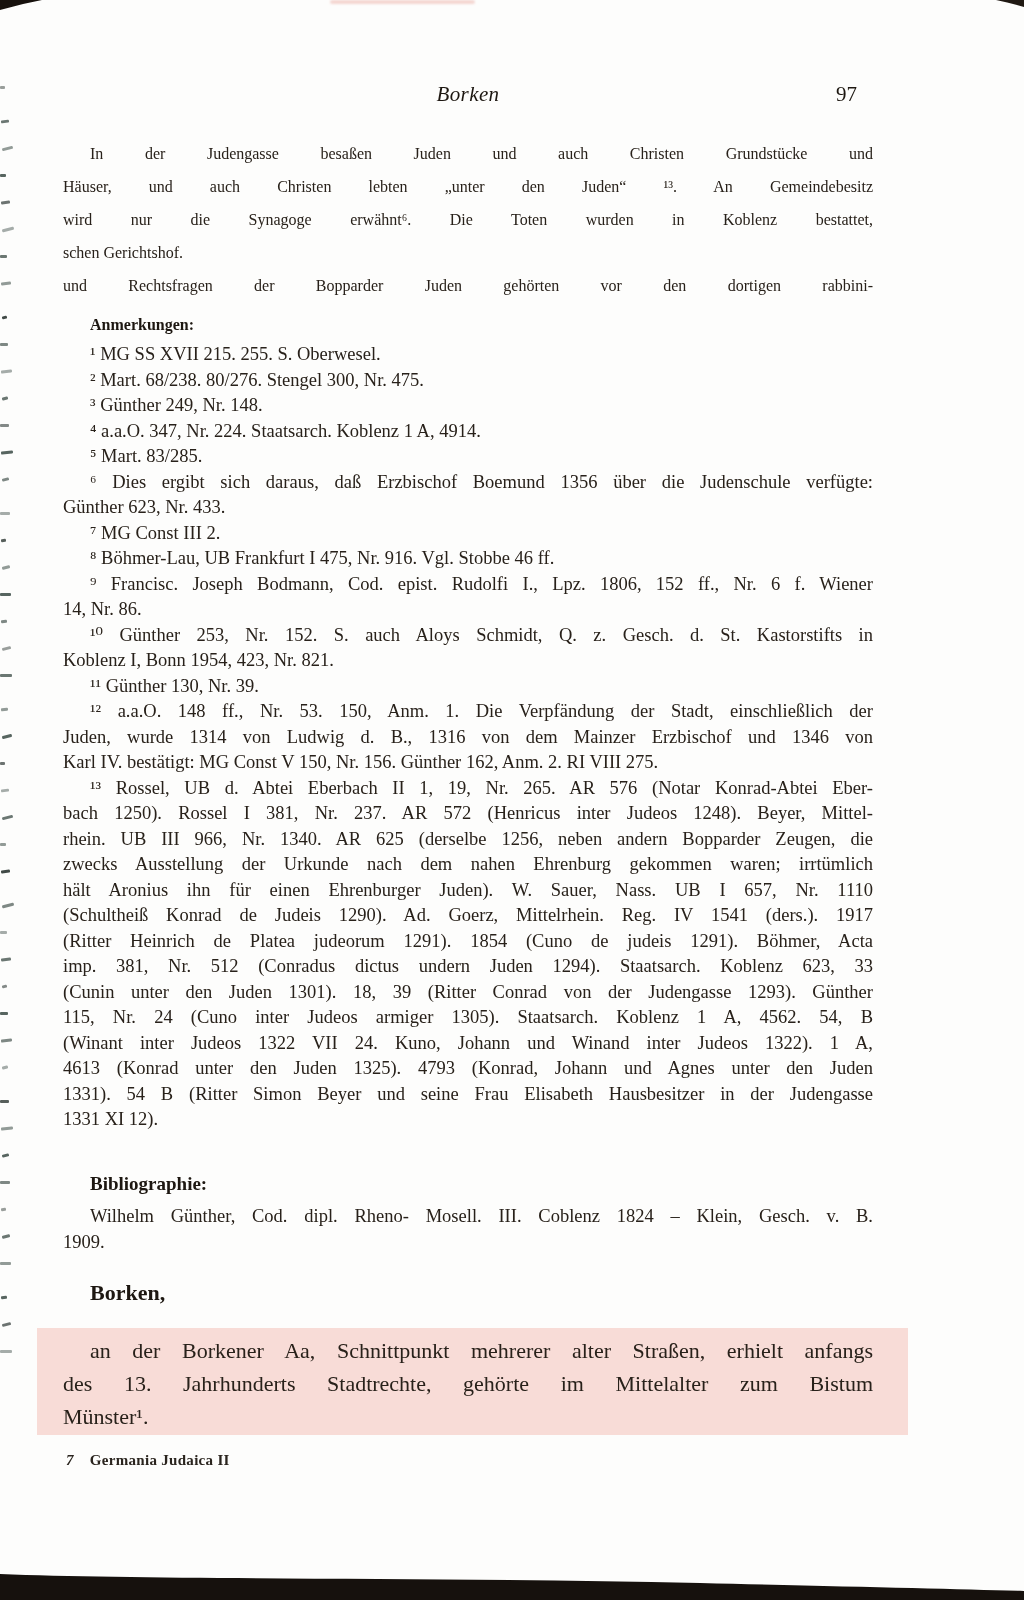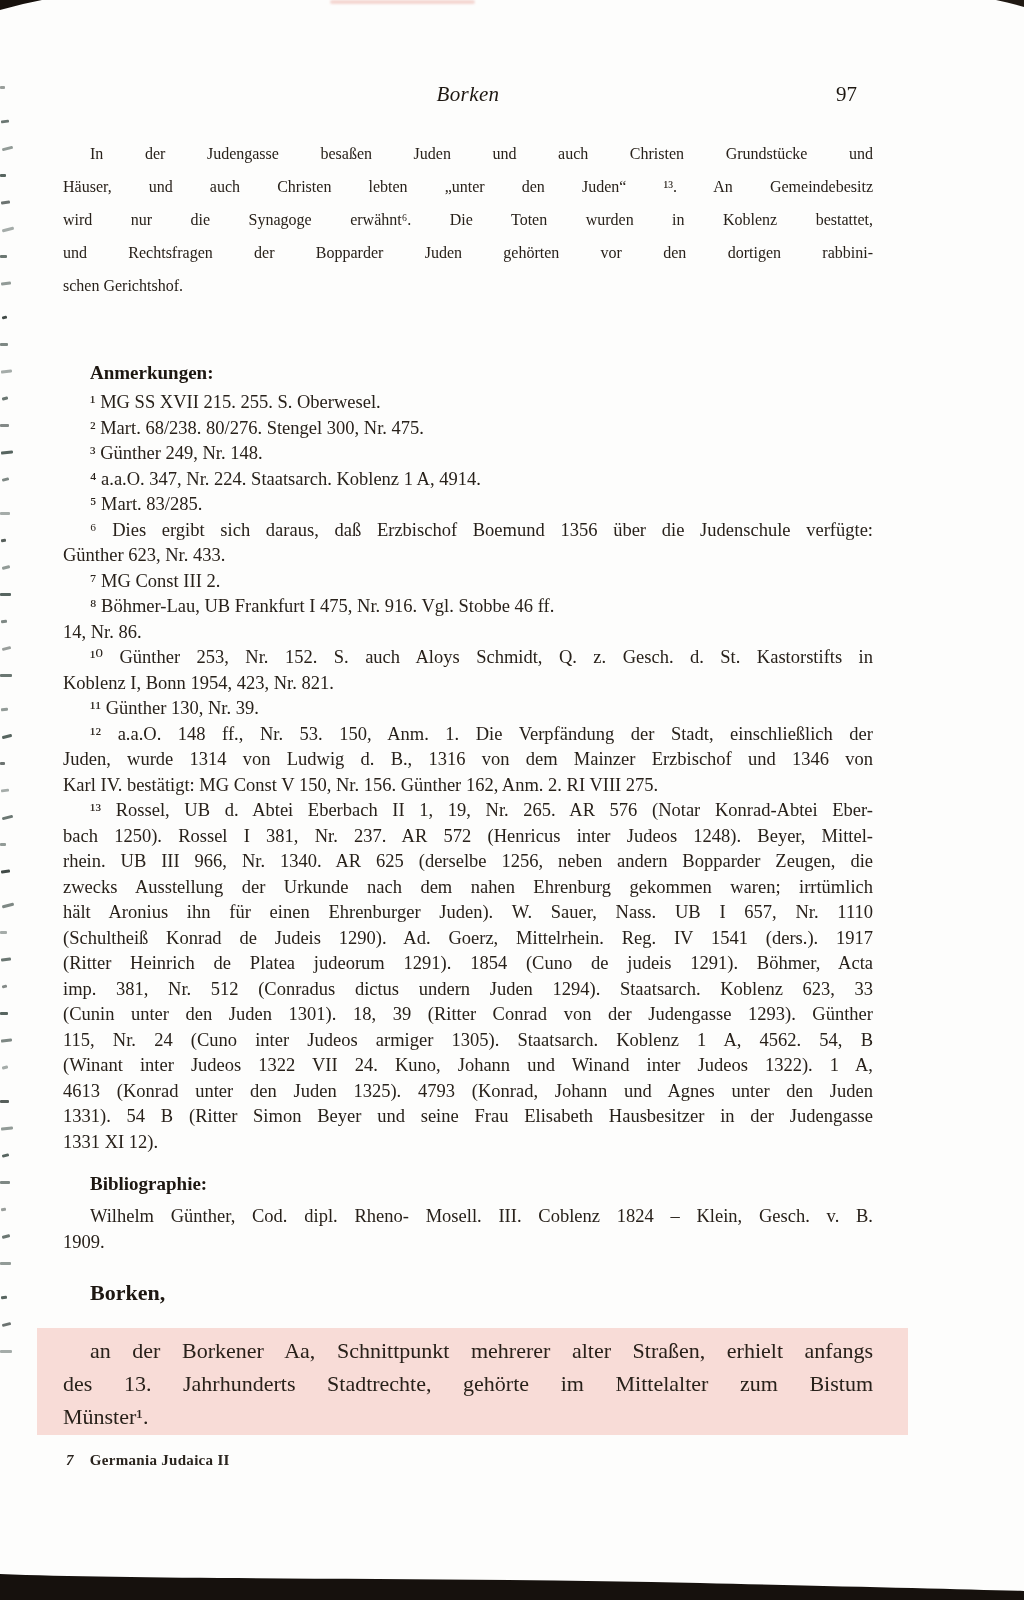--- a/index.html
+++ b/index.html
@@ -21,21 +21,21 @@
   .tline.just{text-align-last:justify; -moz-text-align-last:justify;}
   .tline.ind{text-indent:27px;}
   
   .running-head{left:63px; top:82px; width:810px; text-align:center;
     font-style:italic; font-size:21px; color:var(--ink-strong); letter-spacing:.4px;}
   .page-number{left:836px; top:82px; font-size:21px; font-style:normal; color:var(--ink-strong);}
   
   .intro{left:63px; top:137px; width:810px; font-size:16px; line-height:33px;}
   
   .notes{left:63px; top:312px; width:810px; font-size:18.5px; line-height:25.5px;}
-  .notes-heading{font-weight:bold; font-size:19px; padding-left:27px; height:30px; color:var(--ink-strong);margin-top:48px;}
+  .notes-heading{font-weight:bold; font-size:16px; padding-left:27px; height:30px; color:var(--ink-strong);}
   
   .biblio{left:63px; top:1146px; width:810px; font-size:18.5px; line-height:26px;margin-top:25px;}
   .biblio-heading{font-weight:bold; font-size:19px; padding-left:27px; height:32px; color:var(--ink-strong);}
   
   .entry-heading{left:90px; top:1280px; font-size:22px; font-weight:bold; color:var(--ink-strong);}
   .highlight-band{left:37px; top:1328px; width:871px; height:107px; background:var(--highlight);}
   .entry-para{left:63px; top:1334px; width:810px; font-size:22px; line-height:33px;}
   
   .footer-sig{left:66px; top:1452px; font-size:15px; font-weight:bold; color:#2a241e; letter-spacing:.3px;}
   .footer-sig .sig-num{font-style:italic; margin-right:16px;}
@@ -104,36 +104,37 @@
 <div class="abs corner-tr"></div>
 <div class="abs top-smudge"></div>
 
 <div class="abs running-head">Borken</div>
 <div class="abs page-number">97</div>
 
 <div class="abs intro">
     <div class="tline just ind">In der Judengasse besaßen Juden und auch Christen Grundstücke und</div>
     <div class="tline just">Häuser, und auch Christen lebten „unter den Juden“ ¹³. An Gemeindebesitz</div>
     <div class="tline just">wird nur die Synagoge erwähnt⁶. Die Toten wurden in Koblenz bestattet,</div>
+    <div class="tline">schen Gerichtshof.</div>
     <div class="tline just">und Rechtsfragen der Bopparder Juden gehörten vor den dortigen rabbini-</div>
-    <div class="tline">schen Gerichtshof.</div>
   </div>
 
 <div class="abs notes">
   <div class="notes-heading">Anmerkungen:</div>
   <div>
       <div class="tline ind">¹ MG SS XVII 215. 255. S. Oberwesel.</div>
       <div class="tline ind">² Mart. 68/238. 80/276. Stengel 300, Nr. 475.</div>
       <div class="tline ind">³ Günther 249, Nr. 148.</div>
       <div class="tline ind">⁴ a.a.O. 347, Nr. 224. Staatsarch. Koblenz 1 A, 4914.</div>
       <div class="tline ind">⁵ Mart. 83/285.</div>
       <div class="tline just ind">⁶ Dies ergibt sich daraus, daß Erzbischof Boemund 1356 über die Judenschule verfügte:</div>
       <div class="tline">Günther 623, Nr. 433.</div>
       <div class="tline ind">⁷ MG Const III 2.</div>
       <div class="tline ind">⁸ Böhmer-Lau, UB Frankfurt I 475, Nr. 916. Vgl. Stobbe 46 ff.</div>
+      <div class="tline just ind">⁹ Francisc. Joseph Bodmann, Cod. epist. Rudolfi I., Lpz. 1806, 152 ff., Nr. 6 f. Wiener</div>
       <div class="tline">14, Nr. 86.</div>
       <div class="tline just ind">¹⁰ Günther 253, Nr. 152. S. auch Aloys Schmidt, Q. z. Gesch. d. St. Kastorstifts in</div>
       <div class="tline">Koblenz I, Bonn 1954, 423, Nr. 821.</div>
       <div class="tline ind">¹¹ Günther 130, Nr. 39.</div>
       <div class="tline just ind">¹² a.a.O. 148 ff., Nr. 53. 150, Anm. 1. Die Verpfändung der Stadt, einschließlich der</div>
       <div class="tline just">Juden, wurde 1314 von Ludwig d. B., 1316 von dem Mainzer Erzbischof und 1346 von</div>
       <div class="tline">Karl IV. bestätigt: MG Const V 150, Nr. 156. Günther 162, Anm. 2. RI VIII 275.</div>
       <div class="tline just ind">¹³ Rossel, UB d. Abtei Eberbach II 1, 19, Nr. 265. AR 576 (Notar Konrad-Abtei Eber-</div>
       <div class="tline just">bach 1250). Rossel I 381, Nr. 237. AR 572 (Henricus inter Judeos 1248). Beyer, Mittel-</div>
       <div class="tline just">rhein. UB III 966, Nr. 1340. AR 625 (derselbe 1256, neben andern Bopparder Zeugen, die</div>

